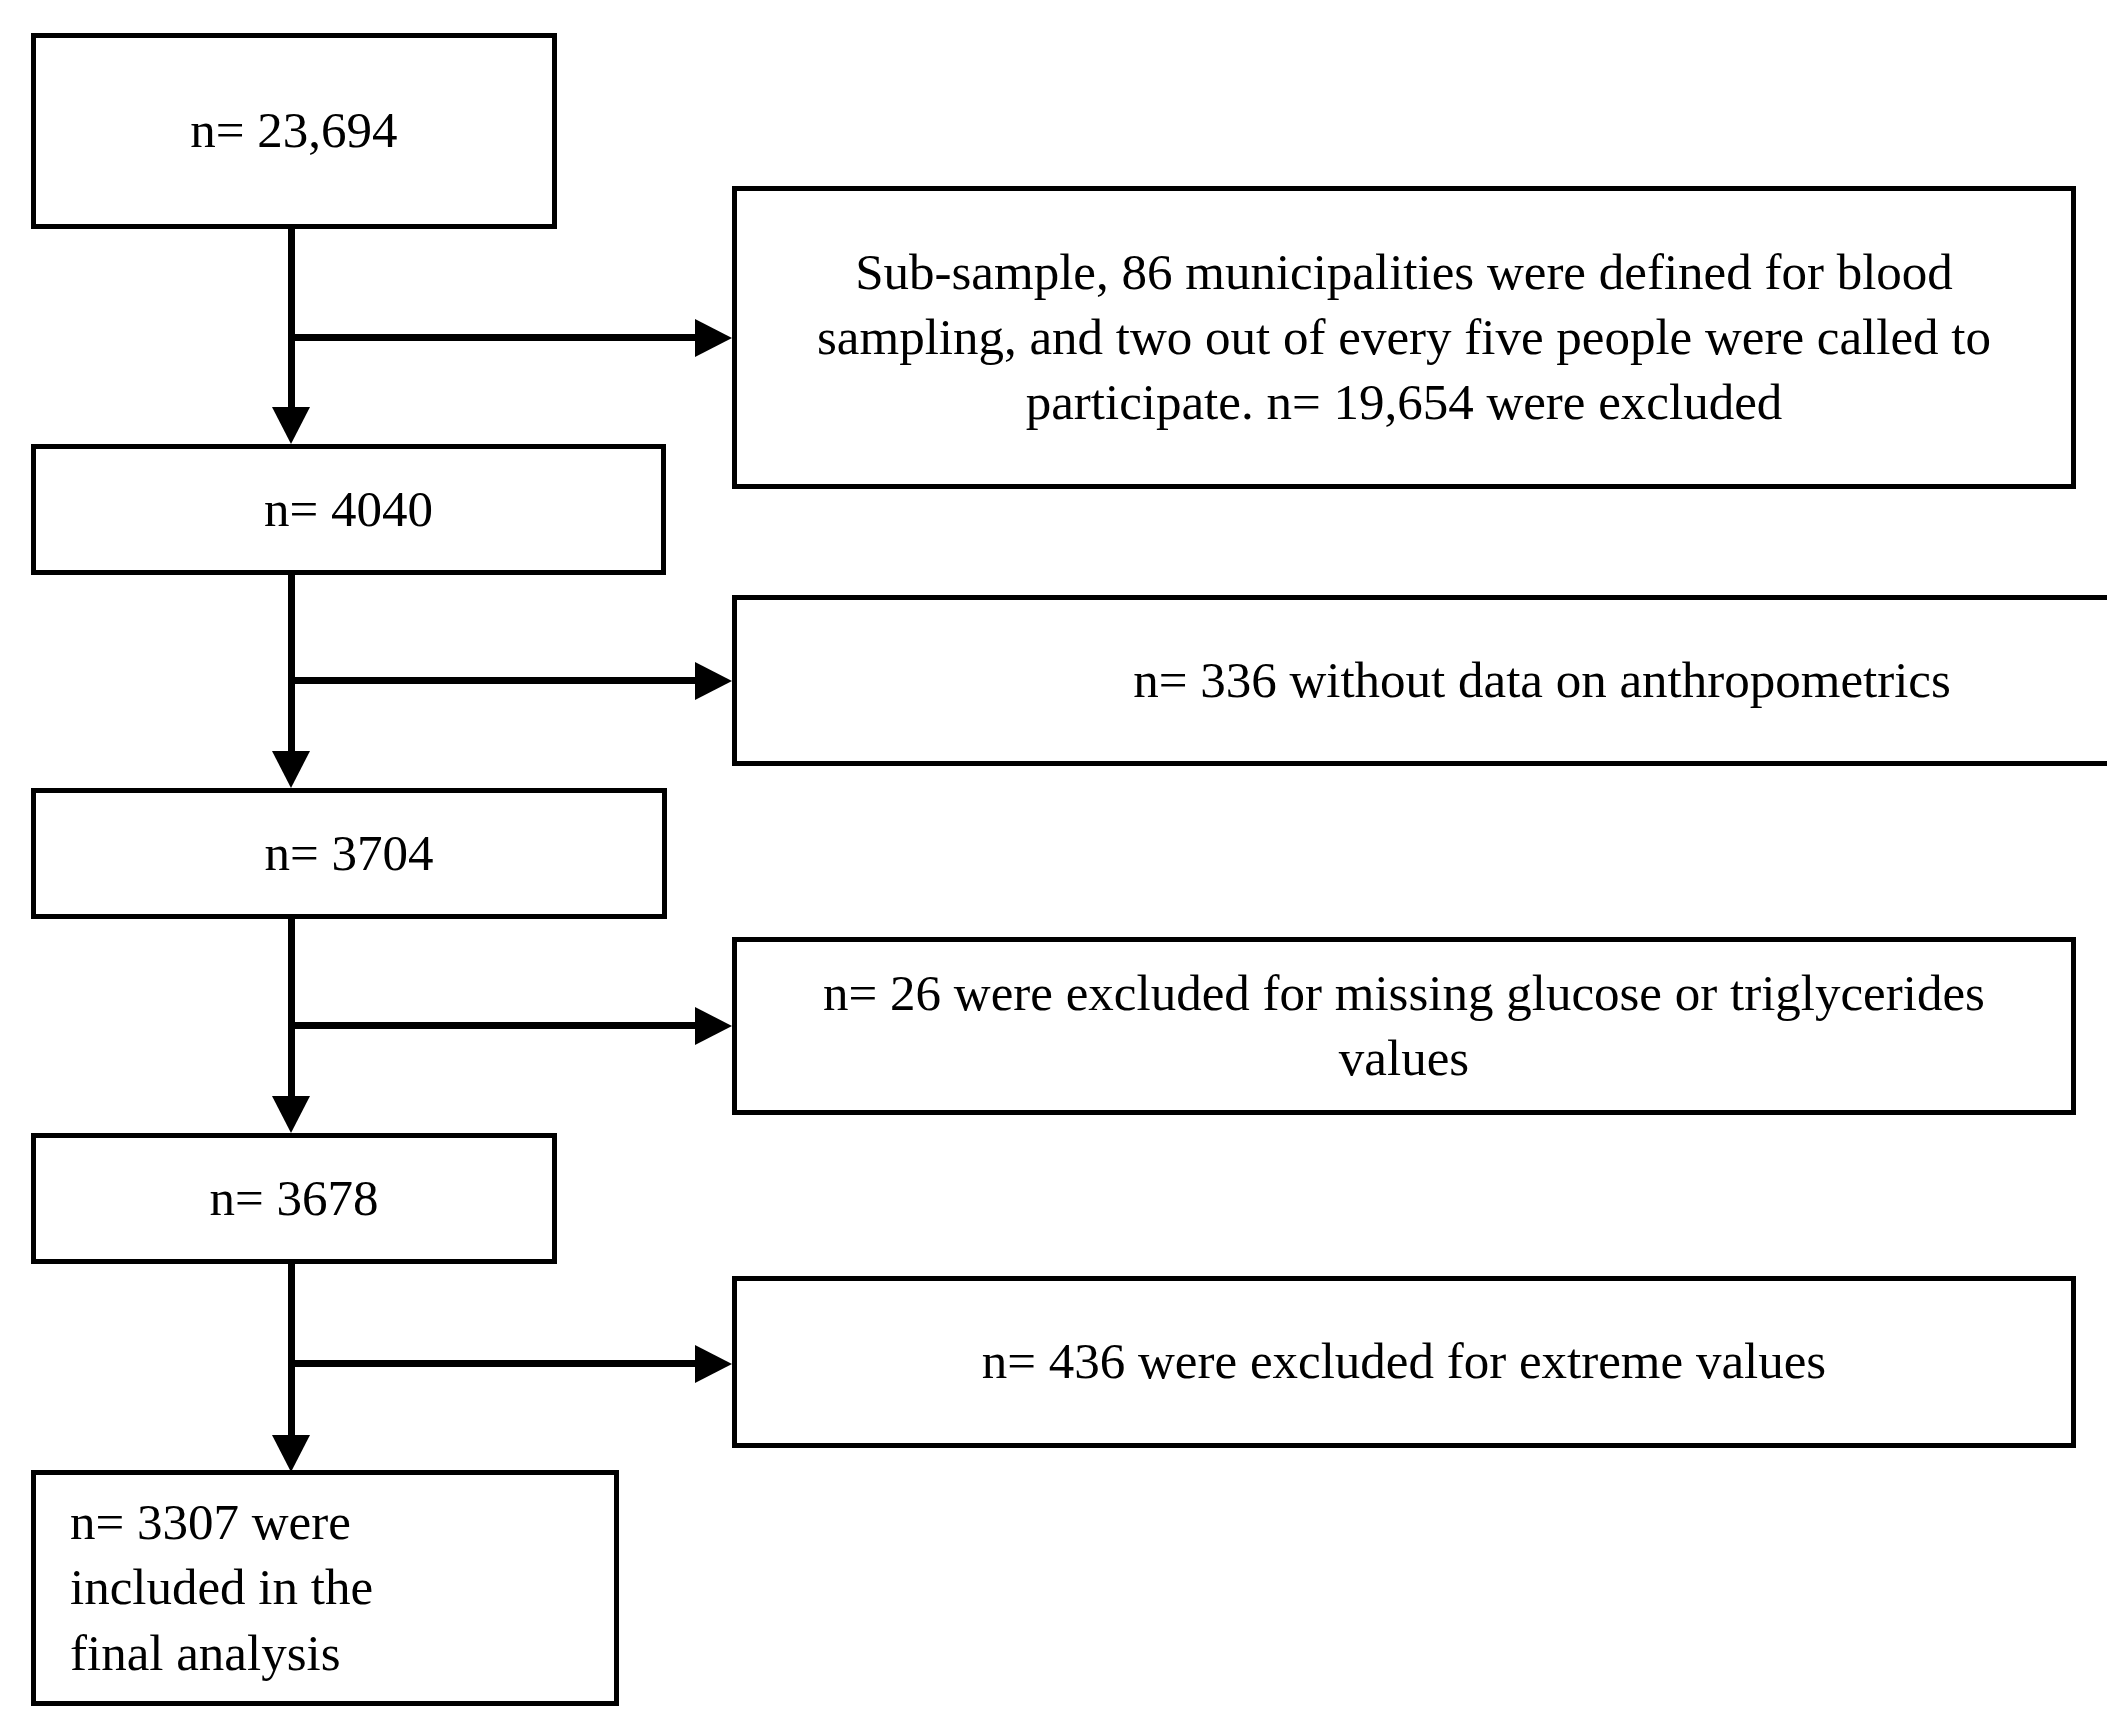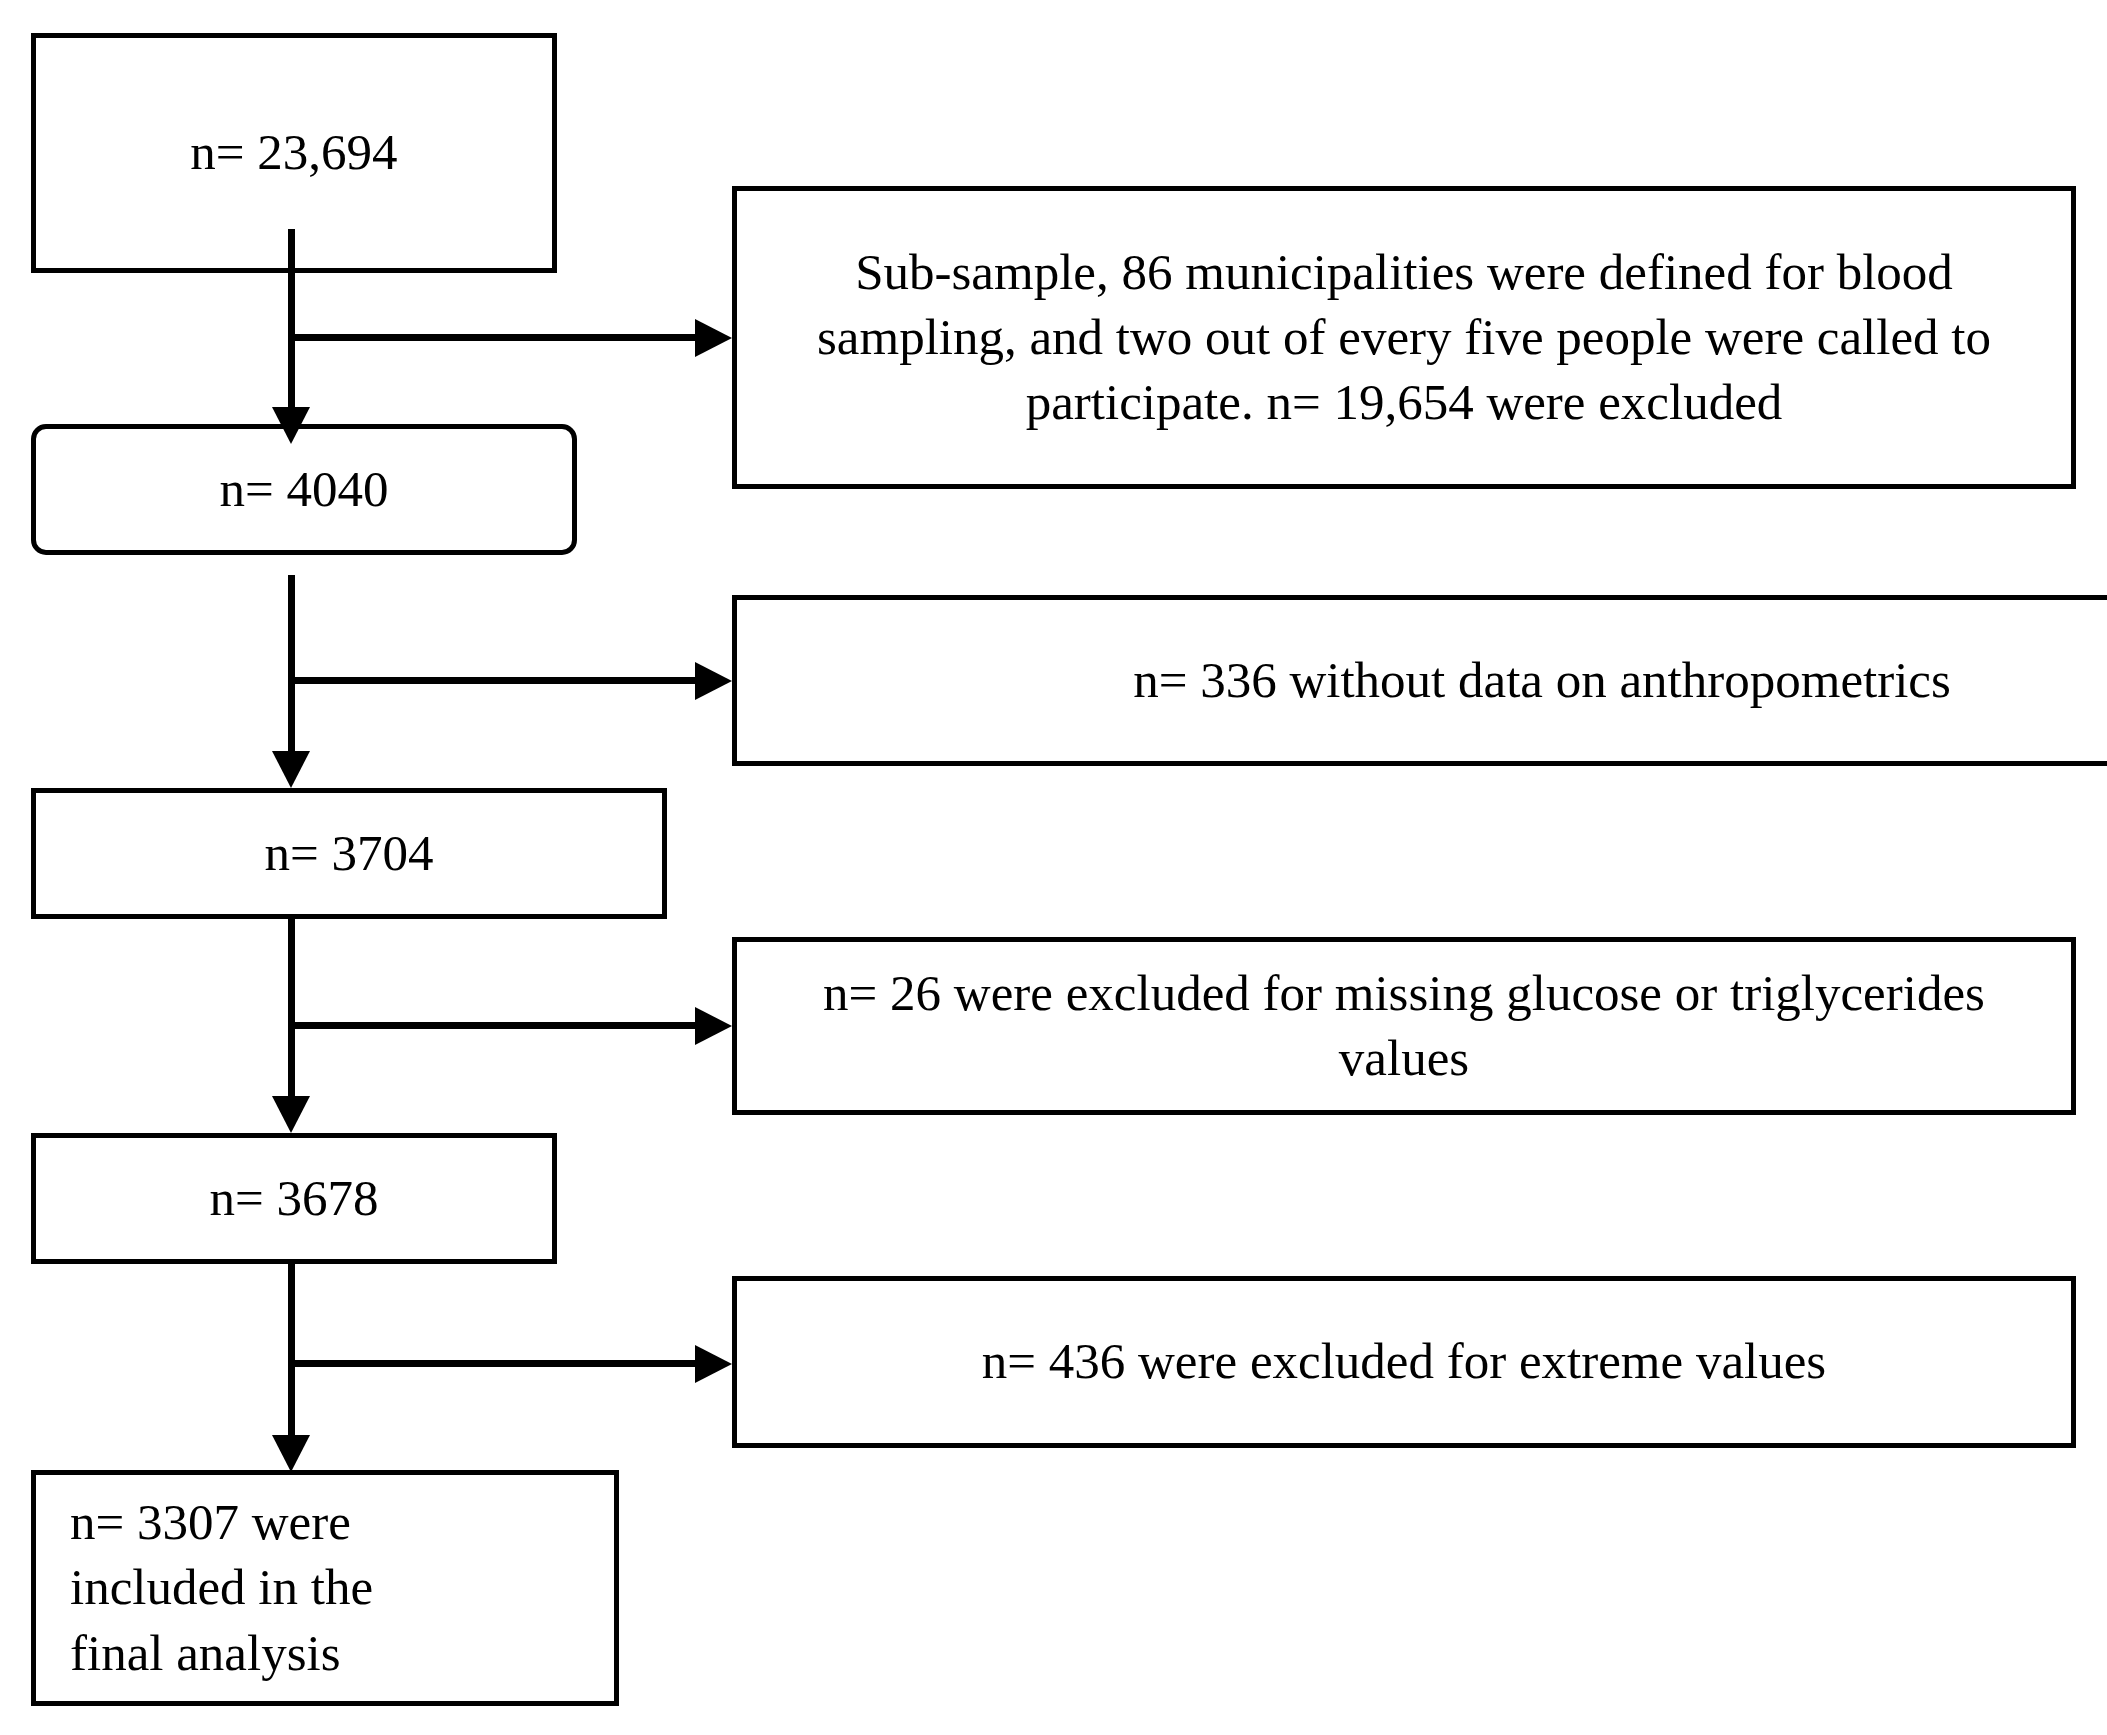--- a/index.html
+++ b/index.html
@@ -65,25 +65,25 @@
     border-top: 19.6px solid transparent;
     border-bottom: 19.6px solid transparent;
     border-left: 37px solid #000000;
   }
 </style>
 </head>
 <body>
 
 <div id="canvas">
 
-  <div class="box left" style="left:31px; top:33px; width:526px; height:240px;">
+  <div class="box left" style="left:31px; top:33px; width:526px; height:196px;">
     <span class="txt">n= 23,694</span>
   </div>
 
-  <div class="box left" style="left:31px; top:424px; width:546px; height:131px;border-radius:15px;">
+  <div class="box left" style="left:31px; top:444px; width:635px; height:131px;">
     <span class="txt">n= 4040</span>
   </div>
 
   <div class="box left" style="left:31px; top:788px; width:636px; height:131px;">
     <span class="txt">n= 3704</span>
   </div>
 
   <div class="box left" style="left:31px; top:1133px; width:526px; height:131px;">
     <span class="txt">n= 3678</span>
   </div>

